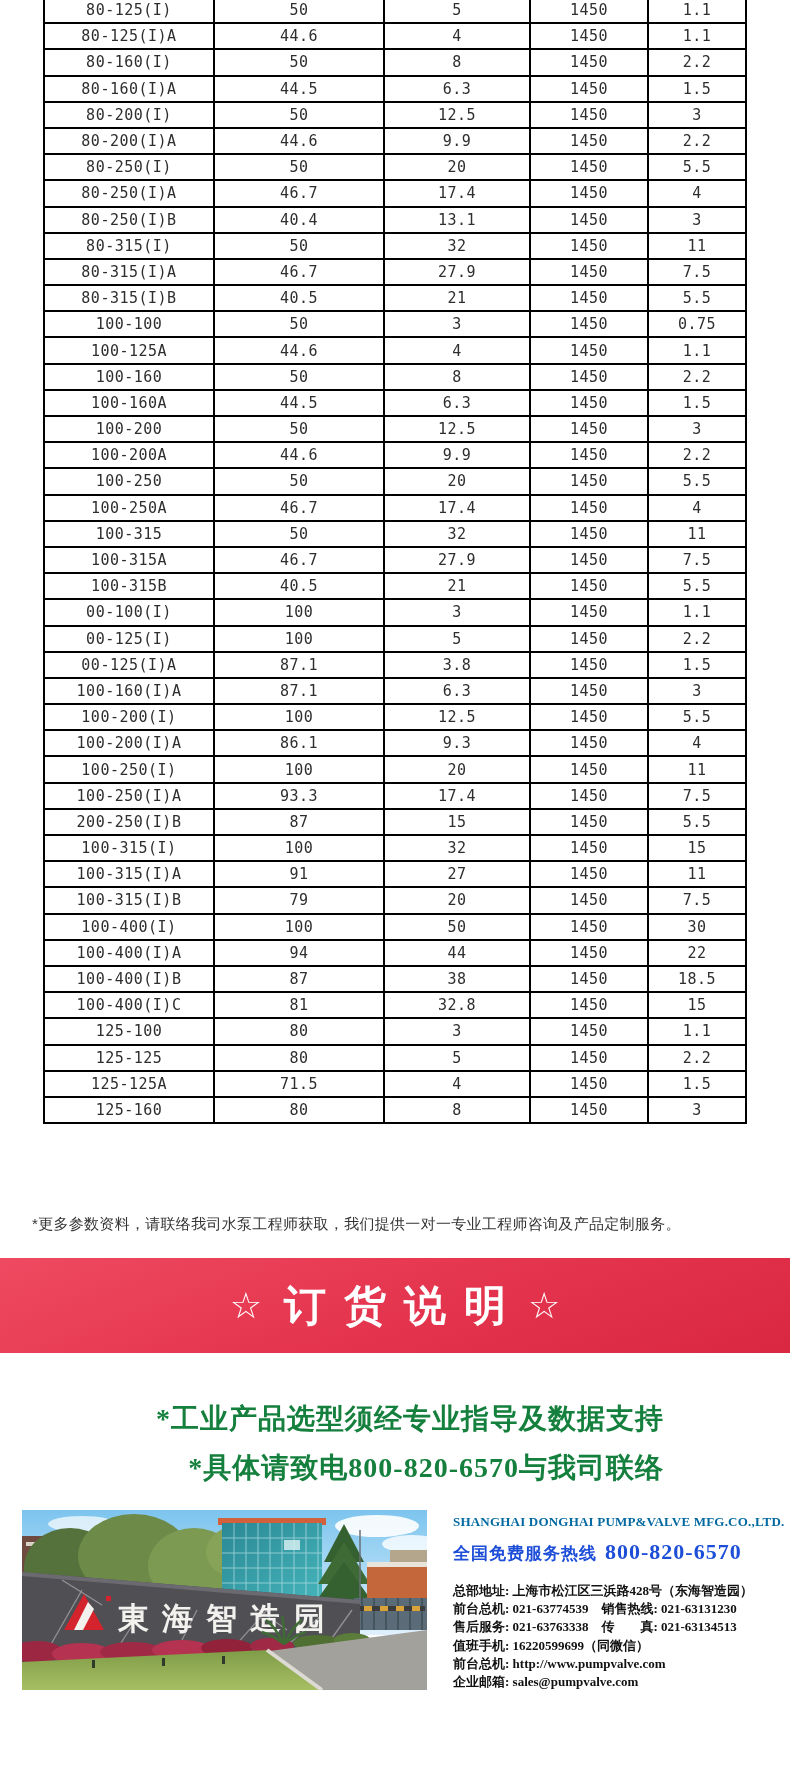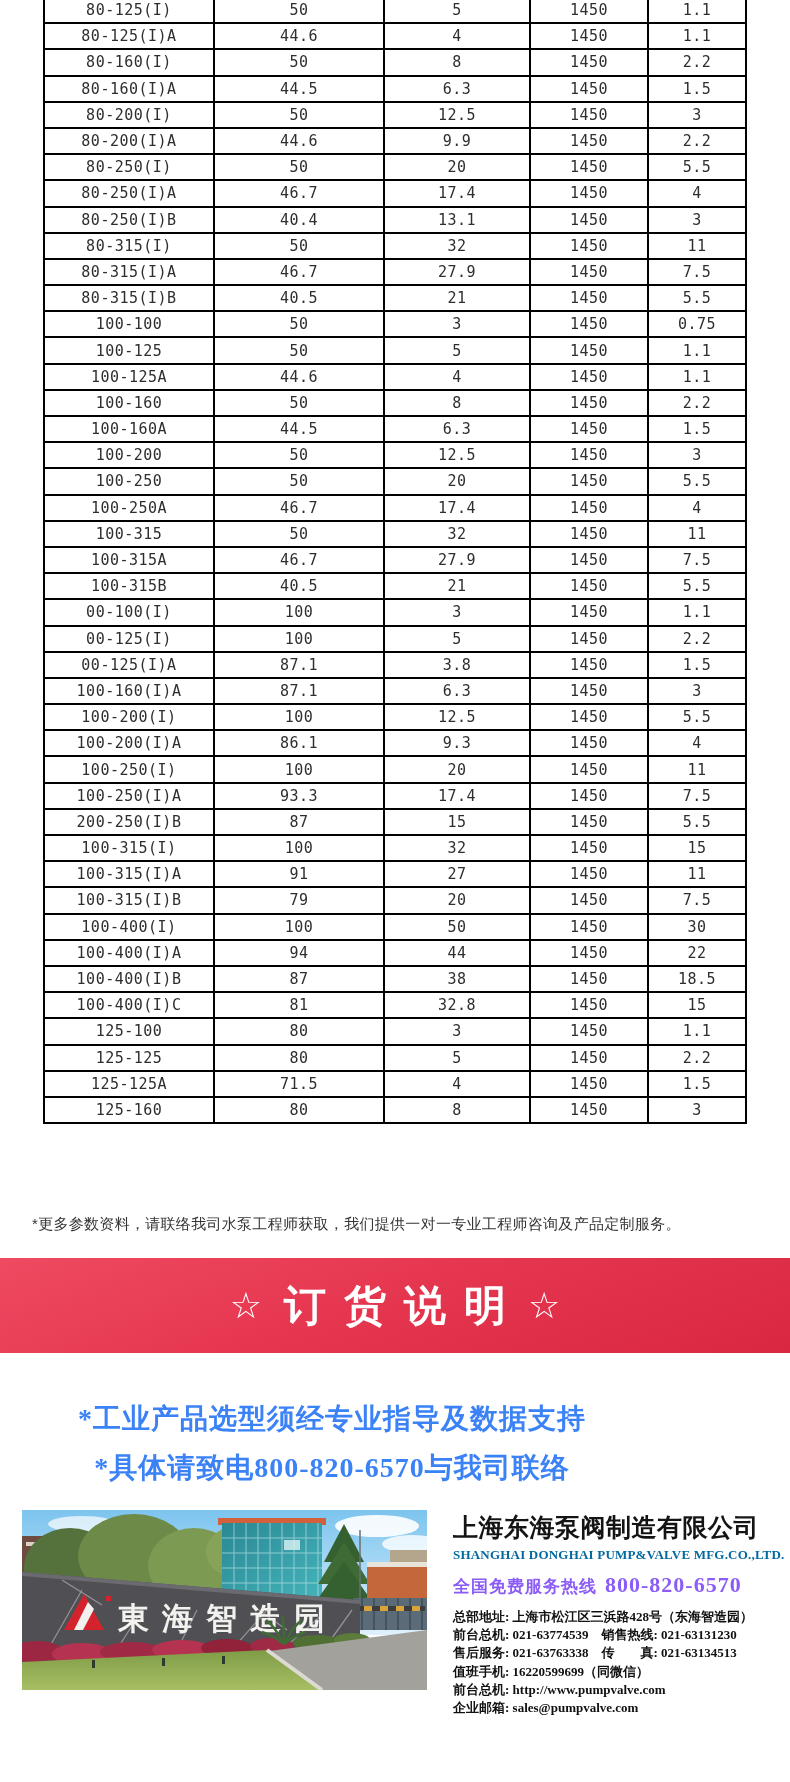--- a/index.html
+++ b/index.html
@@ -35,44 +35,44 @@
   }
   .banner-star { color:#fff; font-size:36px; line-height:1; }
   .banner-title {
     color:#fff; font-size:42px; font-weight:bold; line-height:1;
     letter-spacing:18px; margin:0 4px 0 22px;font-family:Liberation Serif, serif;
   }
 
   
   .notices {
     position:absolute; left:0; top:1394px; width:664px;
-    text-align:center; color:#3b82f6;
+    text-align:right; color:#15803d;
     font-family:"Liberation Serif", serif; font-weight:bold;
     font-size:28px; line-height:49px; letter-spacing:1px;
   }
 
   
   .footer-photo {
     position:absolute; left:22px; top:1510px; width:405px; height:180px;
     display:block;
   }
   .footer-info { position:absolute; left:453px; top:1511px; width:300px; }
   .company-cn {
     font-size:25px; font-weight:800; color:#141414; white-space:nowrap;
     letter-spacing:0.5px;
   }
   .company-en {
     margin-top:3px; font-family:"Liberation Serif", serif; font-weight:bold;
     font-size:13px; color:#0369a1; white-space:nowrap; letter-spacing:0.2px;
   }
-  .hotline { margin-top:9px; color:#8b5cf6; font-weight:bold; white-space:nowrap; }
+  .hotline { margin-top:9px; color:#1d4ed8; font-weight:bold; white-space:nowrap; }
   .hotline-label { font-size:17px; letter-spacing:1px; }
   .hotline-number { font-family:"Liberation Serif", serif; font-size:22px; letter-spacing:1px; margin-left:8px; }
   .footer-details {
-    margin-top:10px; font-family:"Liberation Serif", serif; font-weight:600;
+    margin-top:17px; font-family:"Liberation Serif", serif; font-weight:600;
     font-size:13px; color:#111; line-height:18.2px; white-space:pre;
   }
 </style>
 </head>
 <body>
 
 <div class="page">
 
   <table class="spec-table">
     <colgroup>
@@ -168,27 +168,20 @@
           <td>5.5</td>
         </tr>
         <tr>
           <td>100-100</td>
           <td>50</td>
           <td>3</td>
           <td>1450</td>
           <td>0.75</td>
         </tr>
         <tr>
-          <td>100-125</td>
-          <td>50</td>
-          <td>5</td>
-          <td>1450</td>
-          <td>1.1</td>
-        </tr>
-        <tr>
           <td>100-125A</td>
           <td>44.6</td>
           <td>4</td>
           <td>1450</td>
           <td>1.1</td>
         </tr>
         <tr>
           <td>100-160</td>
           <td>50</td>
           <td>8</td>
@@ -201,20 +194,27 @@
           <td>6.3</td>
           <td>1450</td>
           <td>1.5</td>
         </tr>
         <tr>
           <td>100-200</td>
           <td>50</td>
           <td>12.5</td>
           <td>1450</td>
           <td>3</td>
+        </tr>
+        <tr>
+          <td>100-200A</td>
+          <td>44.6</td>
+          <td>9.9</td>
+          <td>1450</td>
+          <td>2.2</td>
         </tr>
         <tr>
           <td>100-250</td>
           <td>50</td>
           <td>20</td>
           <td>1450</td>
           <td>5.5</td>
         </tr>
         <tr>
           <td>100-250A</td>
@@ -522,21 +522,20 @@
     <polygon points="0,152 245,140 300,180 0,180" fill="url(#grass)"></polygon>
     <polyline points="245,140 300,180" stroke="#dcdad2" stroke-width="4" fill="none"></polyline>
     <g fill="#2f3a2a">
       <rect x="70" y="150" width="3" height="8"></rect>
         <rect x="140" y="148" width="3" height="8"></rect>
       <rect x="200" y="146" width="3" height="8"></rect>
     </g>
   </svg>
 
   <div class="footer-info">
-    <div class="company-cn">上海东海泵阀制造有限公司</div>
     <div class="company-en">SHANGHAI DONGHAI PUMP&amp;VALVE MFG.CO.,LTD.</div>
     <div class="hotline">
       <span class="hotline-label">全国免费服务热线</span><span class="hotline-number">800-820-6570</span>
     </div>
     <div class="footer-details"><div>总部地址: 上海市松江区三浜路428号（东海智造园）</div><div>前台总机: 021-63774539　销售热线: 021-63131230</div><div>售后服务: 021-63763338　传　　真: 021-63134513</div><div>值班手机: 16220599699（同微信）</div><div>前台总机: http://www.pumpvalve.com</div><div>企业邮箱: sales@pumpvalve.com</div></div>
   </div>
 
 </div>
 
 </body></html>

